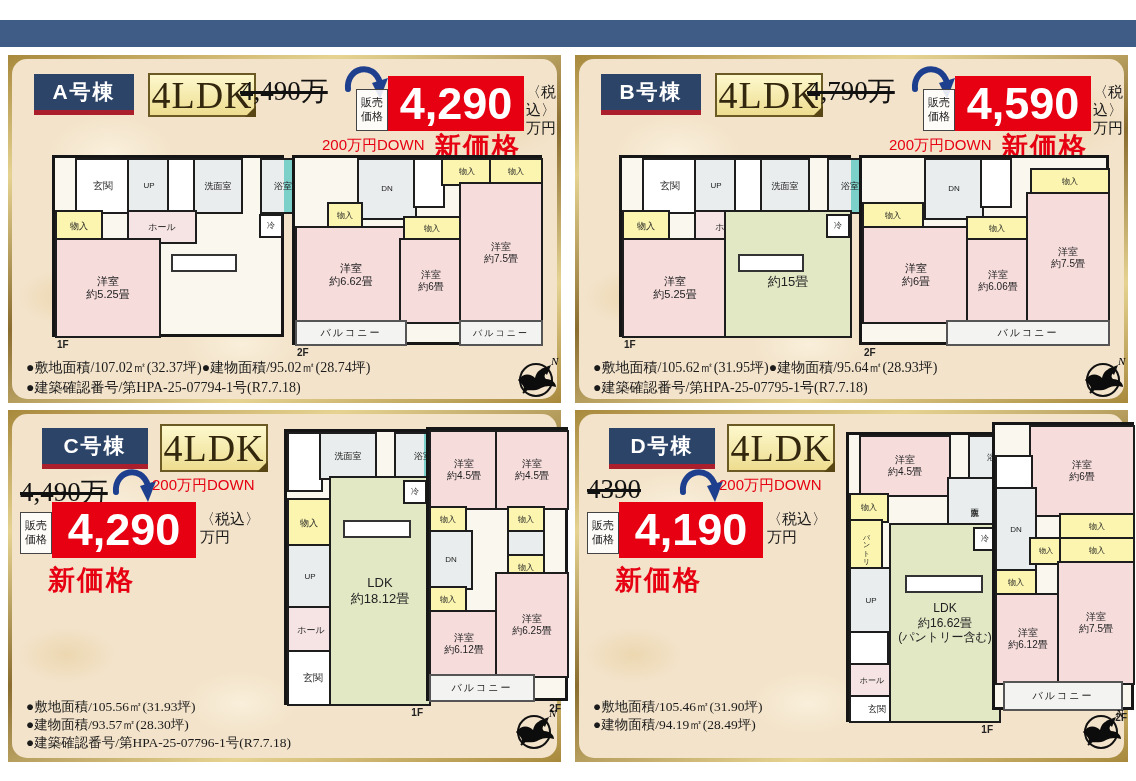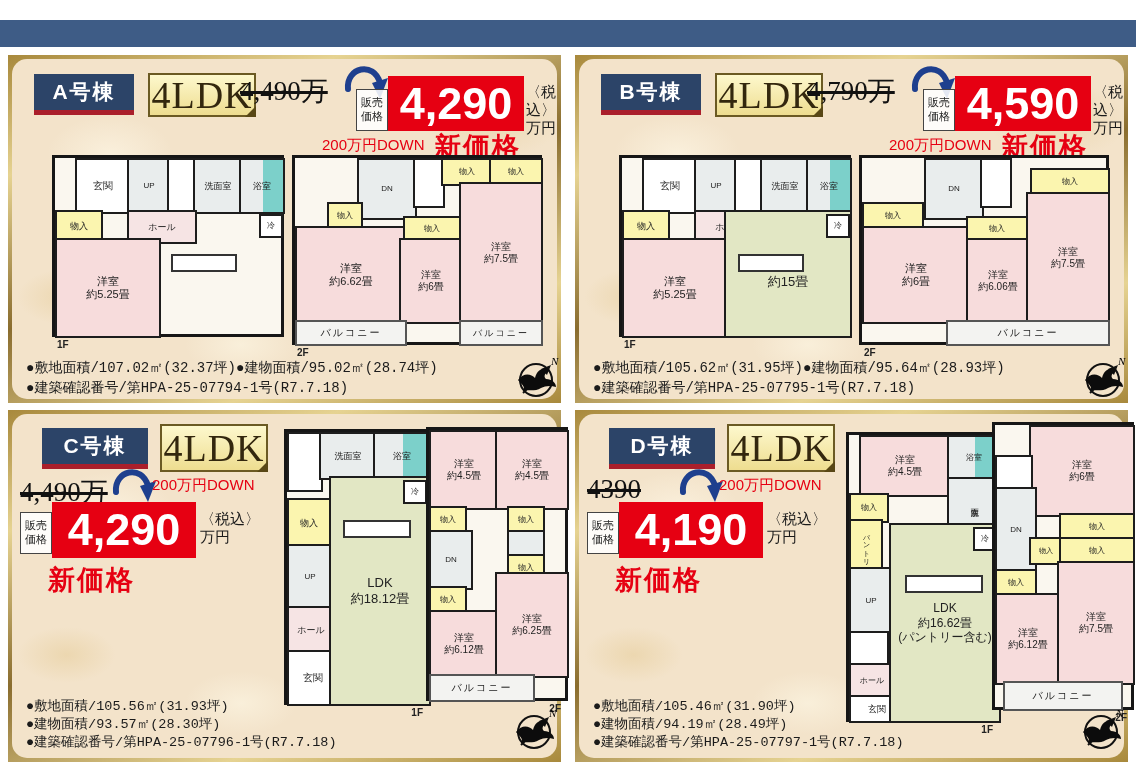--- a/index.html
+++ b/index.html
@@ -57,40 +57,40 @@
   .v-side .tax{left:188px;top:96px;}
 
   .down{position:absolute;color:#e60012;font-weight:normal;font-size:15px;}
   .v-top .down{left:310px;top:77px;}
   .v-side .down{left:140px;top:62px;}
 
   .newlabel{position:absolute;color:#e60012;font-weight:bold;font-size:27px;letter-spacing:2px;}
   .v-top .newlabel{left:422px;top:70px;}
   .v-side .newlabel{left:36px;top:148px;}
 
-  .details{position:absolute;left:14px;color:#1b1b1b;font-family:Liberation Mono, monospace;
+  .details{position:absolute;left:14px;color:#1b1b1b;font-family:Liberation Serif, serif;
        font-size:14px;line-height:1.45;}
   .v-top .details{top:299px;}
   .v-side .details{top:284px;font-size:13.5px;line-height:1.35;}
 
   .compass{position:absolute;}
   .v-top .compass{left:500px;top:293px;}
   .v-side .compass{left:498px;top:290px;}
 
   .plan{position:absolute;background:#faf7ef;border:3px solid #161616;}
   .room{position:absolute;border:2px solid #1d1d1d;display:flex;align-items:center;
         justify-content:center;text-align:center;color:#222;line-height:1.2;
         white-space:pre-line;font-size:11px;}
   .pink{background:#f7dcdc;}
   .pinklight{background:#f6e4e4;}
   .green{background:#e2e7c4;}
   .yellow{background:#fbf5af;}
   .white{background:#ffffff;}
   .grey{background:#e9eded;}
-  .bath{background:linear-gradient(90deg,#e9eded 52%,#7cd0ca 52%);}
+  .bath{background:linear-gradient(90deg,#e9eded 52%,#7cd0ca 52%);margin-left:21px;}
   .balcony{background:#f3f3f1;border:2px solid #555;letter-spacing:2px;}
   .counter{background:#fff;border:2px solid #333;}
   .vert{writing-mode:vertical-rl;}
   .ftag{position:absolute;font-size:10px;font-weight:bold;color:#222;bottom:-16px;}
   .ftag.bl{left:2px;} .ftag.br{right:4px;}
   .prewrap{white-space:pre-line;}
 </style>
 </head>
 <body>
 
@@ -327,21 +327,20 @@
         <div class="room pink" style="left: 0px; top: 168px; width: 62px; height: 88px; font-size: 10px;">洋室
 約6.12畳</div>
         <div class="room pink" style="left: 62px; top: 136px; width: 74px; height: 120px; font-size: 10px;">洋室
 約7.5畳</div>
         <div class="room balcony" style="left: 8px; top: 256px; width: 116px; height: 26px; font-size: 10px;">バルコニー</div>
         <div class="ftag br">2F</div>
       </div>
     <div class="details">
       <div>●敷地面積/105.46㎡(31.90坪)</div>
       <div>●建物面積/94.19㎡(28.49坪)</div>
-      <div>●建築確認番号/第HPA-25-07797-1号(R7.7.18)</div>
     </div>
     <svg class="compass" width="50" height="50" viewBox="0 0 50 50">
       <circle cx="24" cy="28" r="16" fill="none" stroke="#111" stroke-width="2"></circle>
       <line x1="11" y1="41" x2="37" y2="15" stroke="#111" stroke-width="2"></line>
       <polygon points="39,13 29,17 35,23" fill="#111"></polygon>
       <text x="39" y="13" font-size="11" font-style="italic" font-family="Liberation Serif,serif">N</text>
       <path d="M6 28 C12 20 19 22 23 26 C25 17 33 14 38 18 C33 21 31 24 34 27 C40 27 44 31 44 35 C38 33 33 34 29 36 C23 40 15 37 11 39 C14 34 9 32 6 28 Z" fill="#0c0c0c"></path>
     </svg>
   </div>
 </div>

